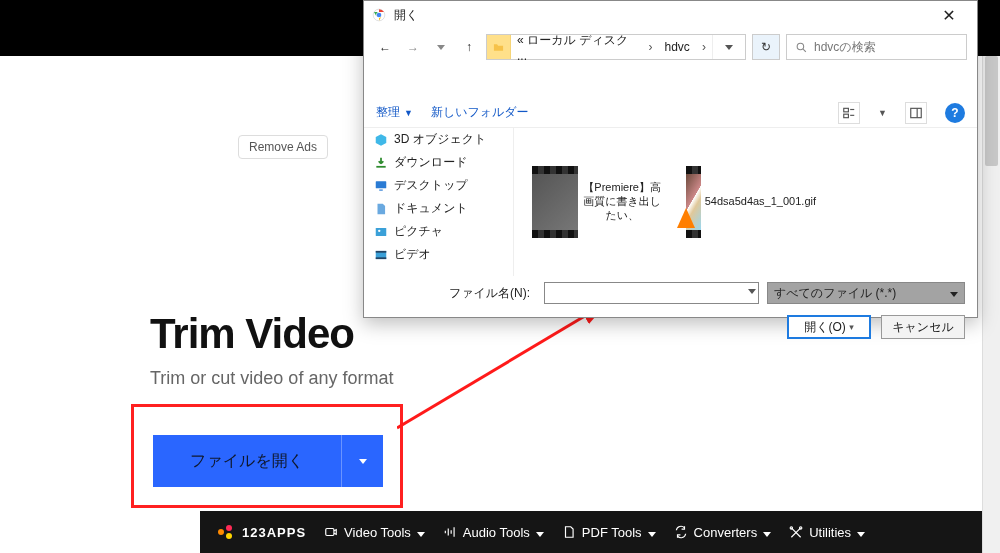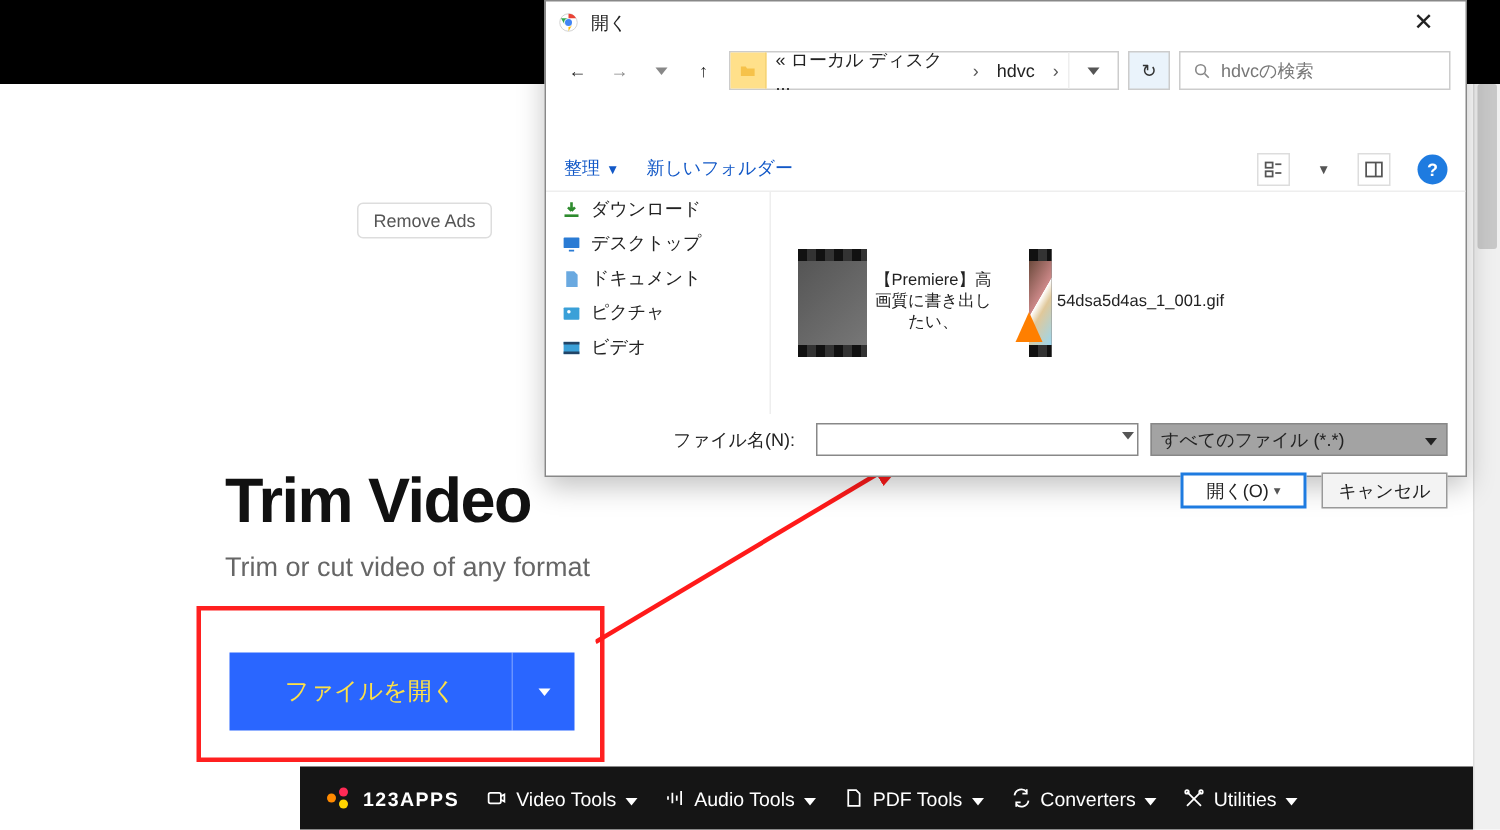--- a/index.html
+++ b/index.html
@@ -28,21 +28,21 @@
     position:absolute; top:368px; left:150px;
     font-size:18px; color:#666;
   }
 
   .open-wrap {
     position:absolute; left:131px; top:404px; width:272px; height:104px;
     border:3px solid #ff2020; background:rgba(255,255,255,0.85);
   }
   .open-btn {
     position:absolute; left:19px; top:28px; width:230px; height:52px;
-    display:flex; align-items:stretch; background:#2a66ff; color:#fde047;
+    display:flex; align-items:stretch; background:#2a66ff; color:#0f172a;
   }
   .open-btn-main { flex:1; display:flex; align-items:center; justify-content:center; font-size:16px; }
   .open-btn-dd { width:42px; display:flex; align-items:center; justify-content:center; border-left:1px solid rgba(255,255,255,0.3); }
 
   .bottom-bar {
     position:absolute; left:200px; right:18px; bottom:0; height:42px;
     background:#151515; color:#fff; display:flex; align-items:center;
     font-size:13px; gap:18px; padding:0 18px;
   }
   .logo { display:flex; align-items:center; gap:6px; font-weight:800; letter-spacing:1px; }
@@ -285,20 +285,26 @@
           <rect x="3" y="4" width="18" height="16"></rect>
           <line x1="14" y1="4" x2="14" y2="20"></line>
         </svg>
     </span>
     <span class="tb-help">?</span>
   </div>
 
   <div class="dlg-body">
     <div class="tree">
       <div class="tree-item">
+        <svg viewBox="0 0 24 24">
+            <path d="M12 2l9 5v10l-9 5-9-5V7z" fill="#3fb8e8"></path>
+          </svg>
+        <span>3D オブジェクト</span>
+        </div>
+      <div class="tree-item">
         <svg viewBox="0 0 24 24" fill="#2e8b2e">
             <path d="M12 3v10m0 0l-4-4m4 4l4-4" stroke="#2e8b2e" stroke-width="3" fill="none"></path>
             <rect x="4" y="17" width="16" height="3"></rect>
           </svg>
         <span>ダウンロード</span>
         </div>
       <div class="tree-item">
         <svg viewBox="0 0 24 24" fill="#2a7bd4">
             <rect x="3" y="4" width="18" height="12" rx="1"></rect>
             <rect x="9" y="18" width="6" height="2"></rect>

